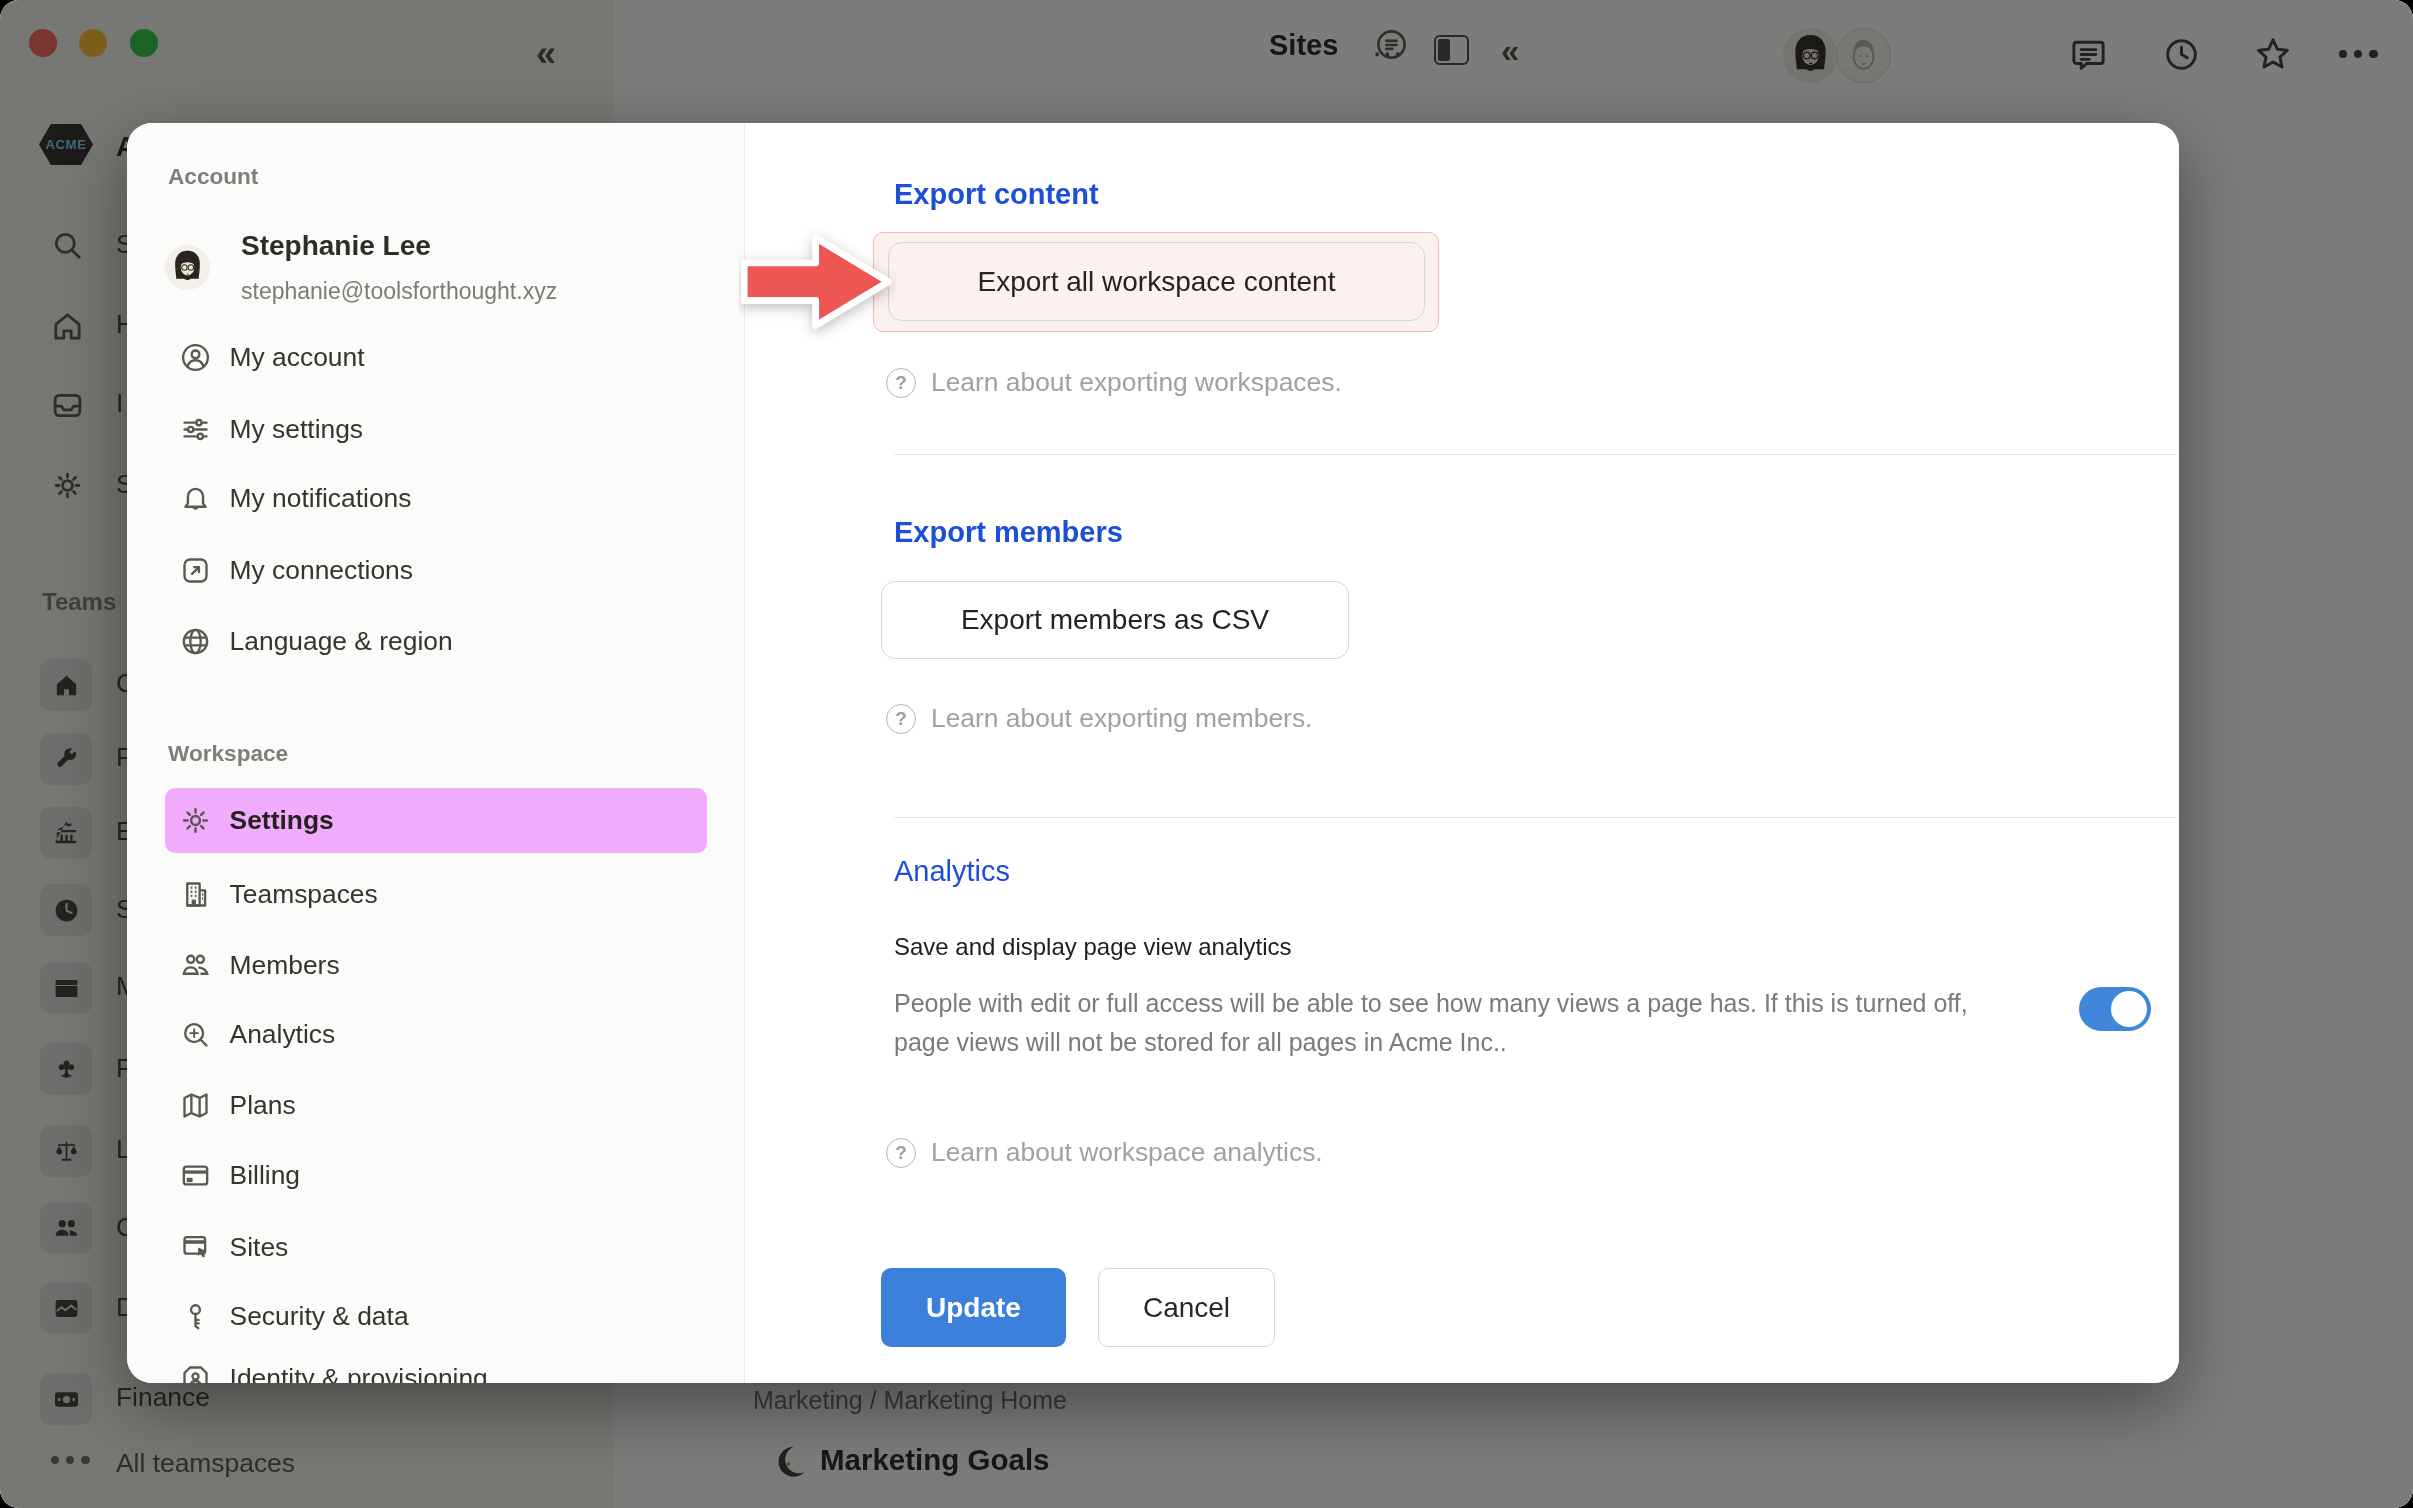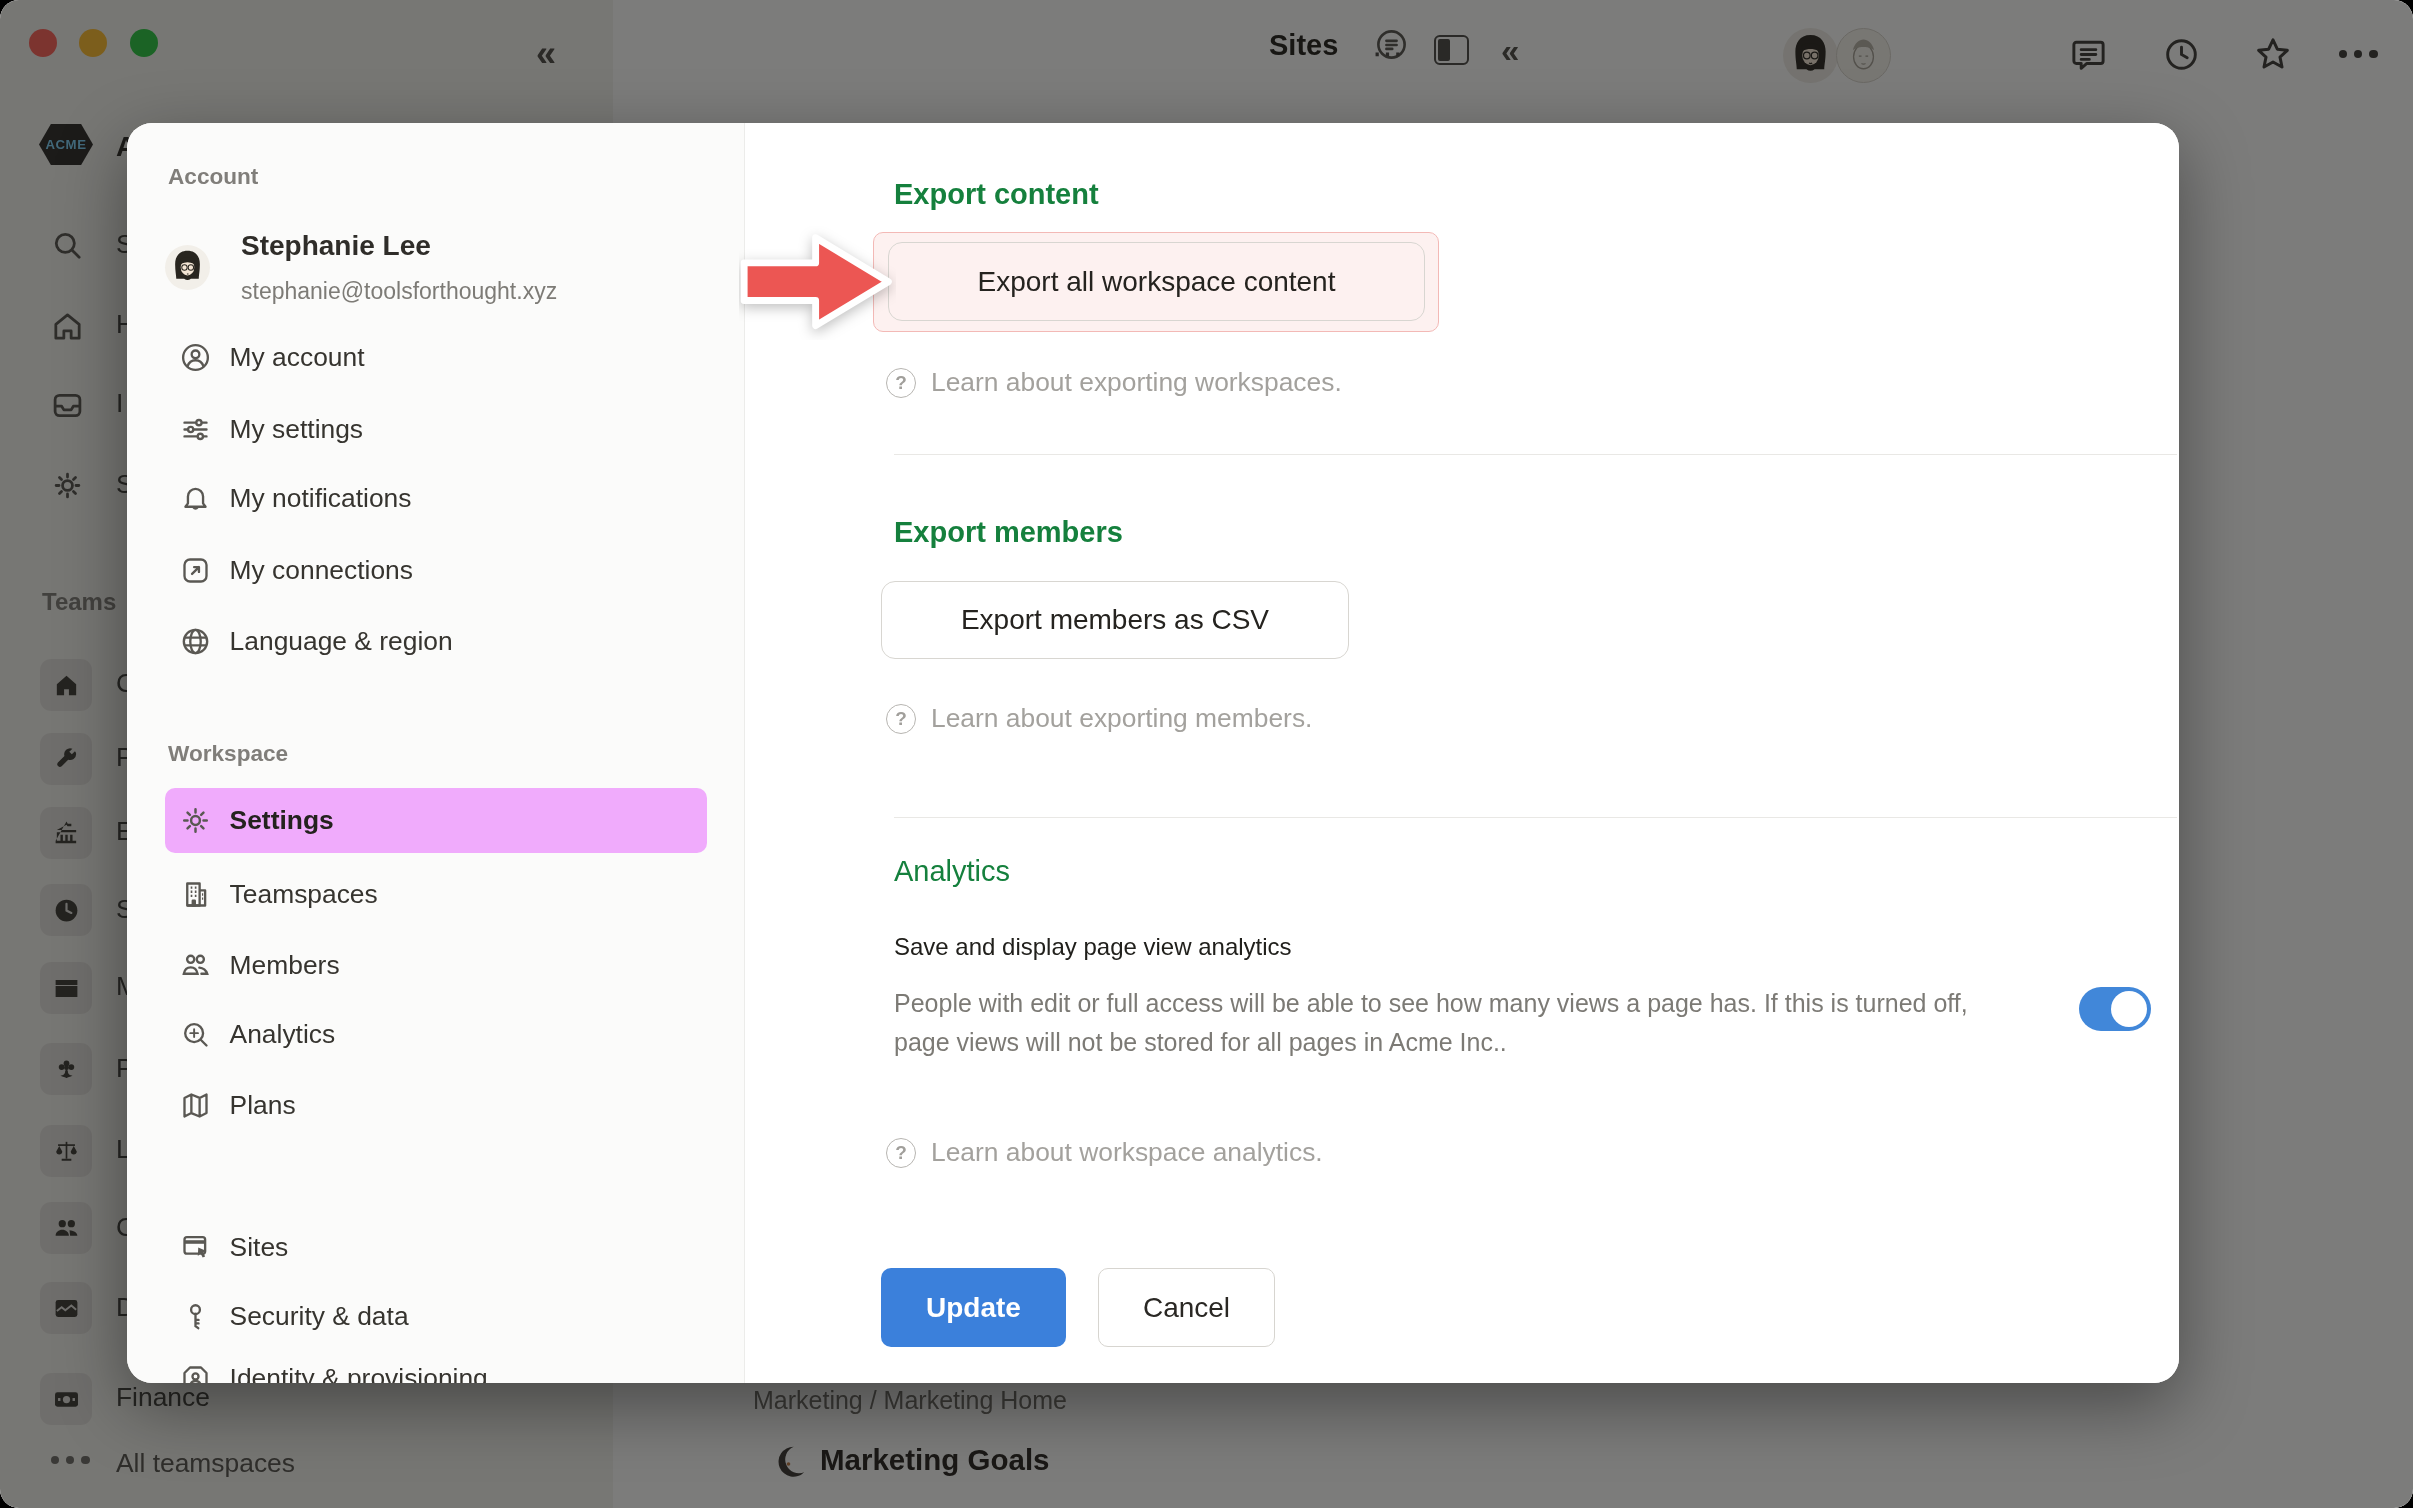--- a/index.html
+++ b/index.html
@@ -44,21 +44,21 @@
   .mrow { position:absolute; left:38px; width:542px; height:65px; border-radius:10px;
     display:flex; align-items:center; padding-left:14px; gap:17.6px; color:#36342f; }
   .mrow .lbl { font-size:26.4px; }
   .mrow.selected { background:#f0abfc; }
   .mrow.selected .lbl { font-weight:600; color:#24221e; }
   .micon { width:33px; height:33px; flex:none; color:#5a5853; display:flex; align-items:center; justify-content:center; }
   .profile-name { position:absolute; left:114px; top:107px; font-size:28px; font-weight:600; color:#2f2d29; }
   .profile-email { position:absolute; left:114px; top:155px; font-size:23px; color:#7d7b76; }
   .pavatar { position:absolute; left:38px; top:122px; width:45px; height:45px; border-radius:50%; overflow:hidden; background:#f2efe9; }
 
-  .heading { position:absolute; font-size:29px; font-weight:600; color:#15803d; white-space:nowrap; }
+  .heading { position:absolute; font-size:29px; font-weight:600; color:#1d4ed8; white-space:nowrap; }
   .subhead { position:absolute; font-size:24px; color:#21201c; white-space:nowrap; }
   .divider { position:absolute; left:149px; width:1283px; height:1.3px; background:#e9e8e5; }
   .pinkbox { position:absolute; left:128px; top:109px; width:566px; height:100px; border-radius:10px;
     background:#fdf1f0; border:1.9px solid #f3b9b6; }
   .btn { position:absolute; border-radius:14px; border:1.3px solid #d8d6d1; background:#fff;
     display:flex; align-items:center; justify-content:center; font-size:28px; color:#25231f; cursor:pointer; white-space:nowrap; }
   .btn.onpink { background:transparent; }
   .learn { position:absolute; display:flex; align-items:center; gap:15px; color:#a3a19d; }
   .qmark { width:30px; height:30px; border-radius:50%; border:1.9px solid #b7b5b1; color:#a19f9b;
     display:flex; align-items:center; justify-content:center; font-size:19px; font-weight:bold; flex:none; }
@@ -401,20 +401,30 @@
 
       <div class="mrow" style="top:950px">
         <span class="micon">
             <svg width="33" height="33" viewBox="0 0 24 24" fill="none" stroke="currentColor" stroke-width="1.7" stroke-linejoin="round">
               <path d="M4 6.5 9 4l6 2.5L20 4v13.5L15 20l-6-2.5L4 20zM9 4v13.5M15 6.5V20"></path>
             </svg>
           </span>
         <span class="lbl">Plans</span>
         </div>
 
+      <div class="mrow" style="top:1020px">
+        <span class="micon">
+            <svg width="33" height="33" viewBox="0 0 24 24" fill="none" stroke="currentColor" stroke-width="1.7">
+              <rect x="3.5" y="5.5" width="17" height="13" rx="2"></rect>
+              <path d="M3.5 9.5h17" stroke-width="2.4"></path>
+              <path d="M6.5 14.5h2.5v1.5H6.5z" fill="currentColor"></path>
+            </svg>
+          </span>
+        <span class="lbl">Billing</span>
+        </div>
 
       <div class="mrow" style="top:1092px">
         <span class="micon">
             <svg width="33" height="33" viewBox="0 0 24 24" fill="none" stroke="currentColor" stroke-width="1.7" stroke-linejoin="round">
               <rect x="4" y="4.5" width="15" height="12" rx="1.8"></rect>
               <path d="M4 8h15" stroke-width="2.6"></path>
               <path d="M14 12l6 2.5-2.5 1 1.5 3-1.8.8-1.5-3-2 1.8z" fill="currentColor" stroke="none"></path>
             </svg>
           </span>
         <span class="lbl">Sites</span>

